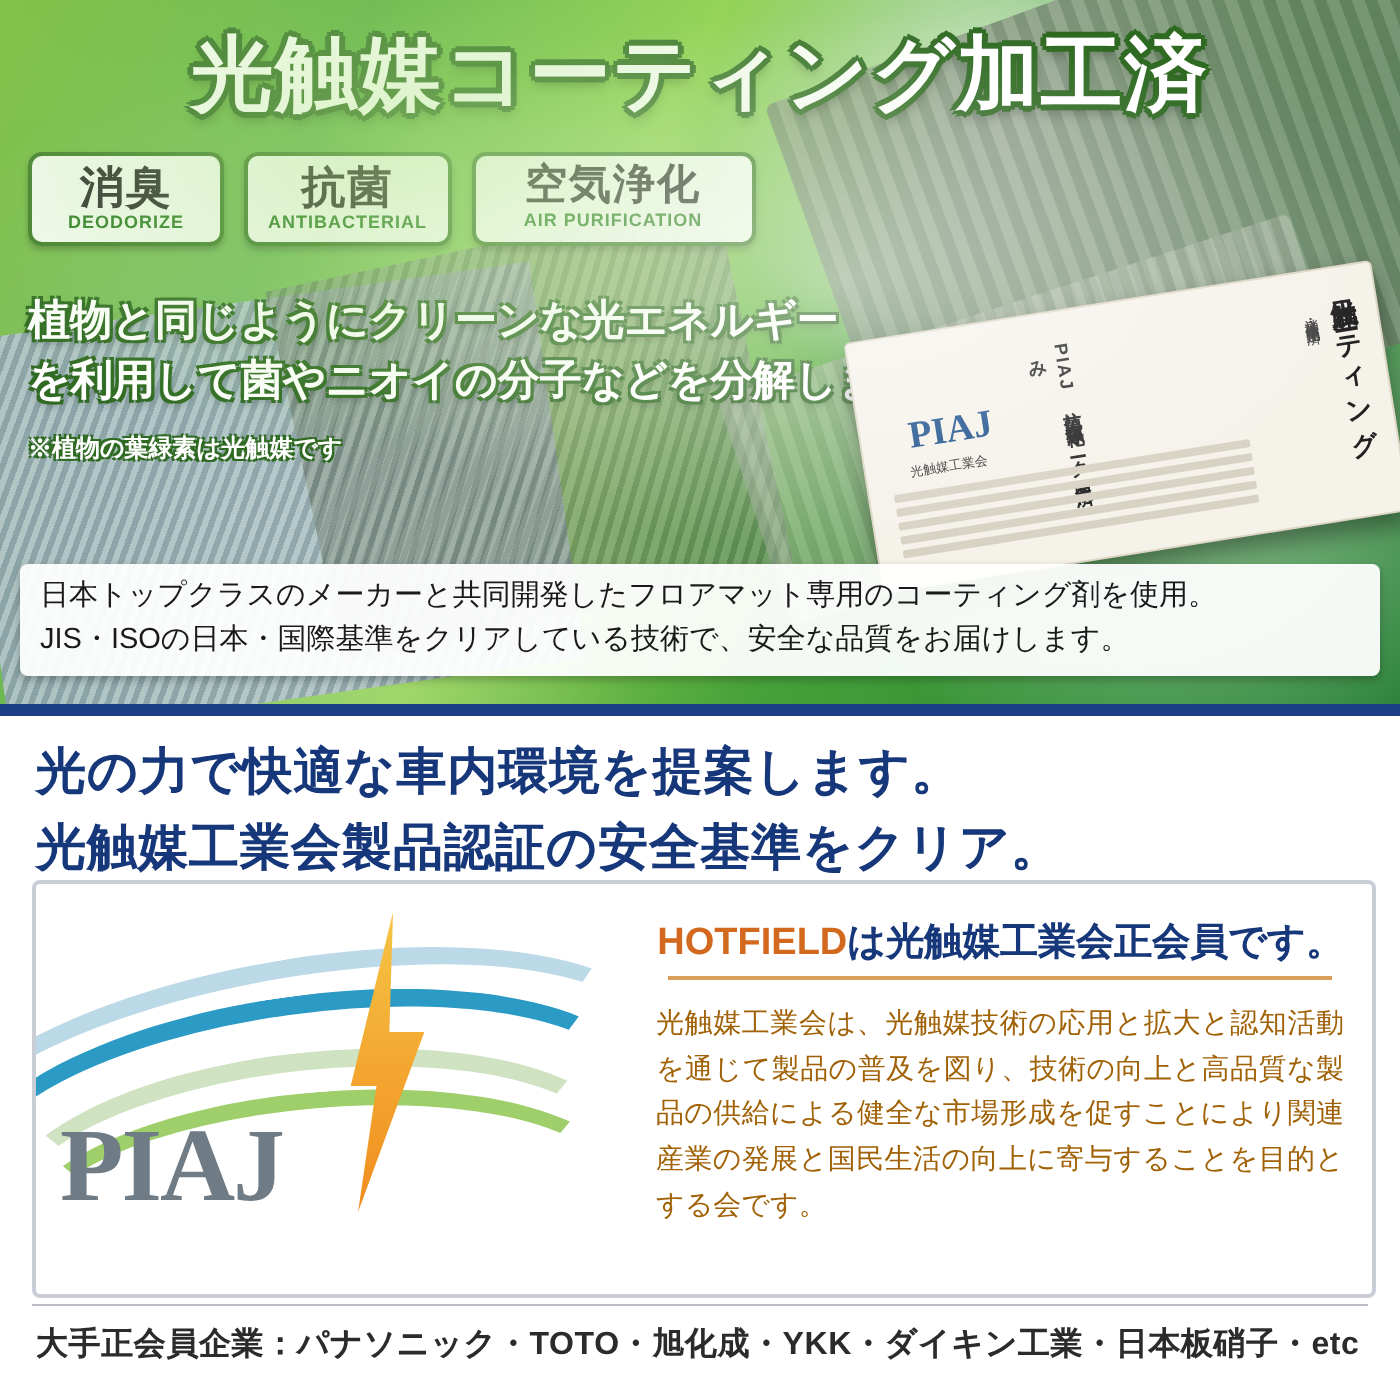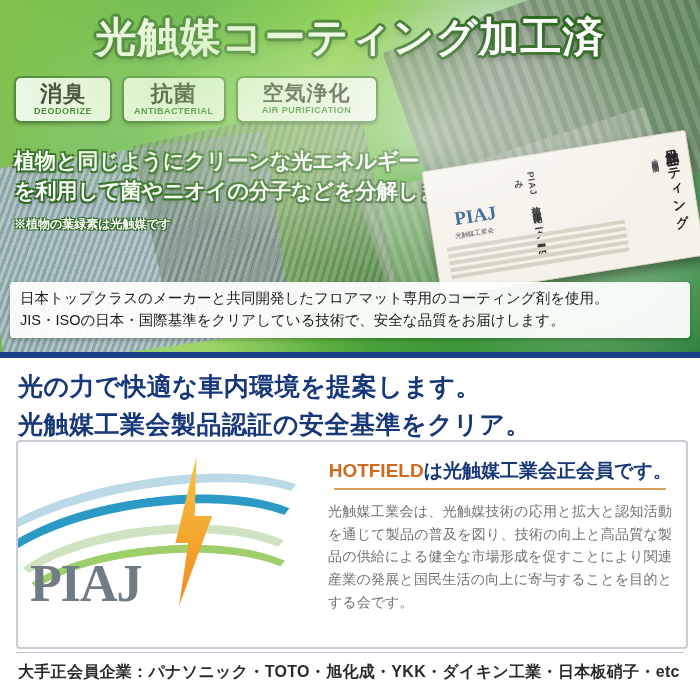--- a/index.html
+++ b/index.html
@@ -161,21 +161,21 @@
   }
   .bolt{
     position:absolute;left:150px;top:14px;width:46px;height:150px;
     background:linear-gradient(180deg,#f6c445,#f08c1e);
     clip-path:polygon(62% 0%, 16% 58%, 44% 58%, 24% 100%, 96% 40%, 58% 40%);
   }
   .piaj-right{position:absolute;left:300px;top:0;right:0;bottom:0;padding:12px 14px 10px 10px;box-sizing:border-box;}
   .piaj-title{font-size:19px;font-weight:bold;color:#d2691e;text-align:right;margin:4px 0 2px;}
   .piaj-title .blue{color:#16377a;}
   .piaj-underline{height:2px;background:#d9a05b;margin:4px 6px 10px;}
-  .piaj-body{font-size:14px;line-height:1.62;color:#737373;text-align:justify;}
+  .piaj-body{font-size:14px;line-height:1.62;color:#a16207;text-align:justify;}
 
   
   .footer{
     position:absolute;left:0;top:652px;width:700px;height:59px;
   }
   .footer-line{position:absolute;left:16px;top:0;width:668px;height:1px;background:#b9bec7;}
   .footer-text{
     position:absolute;left:18px;top:10px;width:670px;
     font-size:16px;font-weight:bold;color:#2b2b2b;letter-spacing:.3px;
   }

